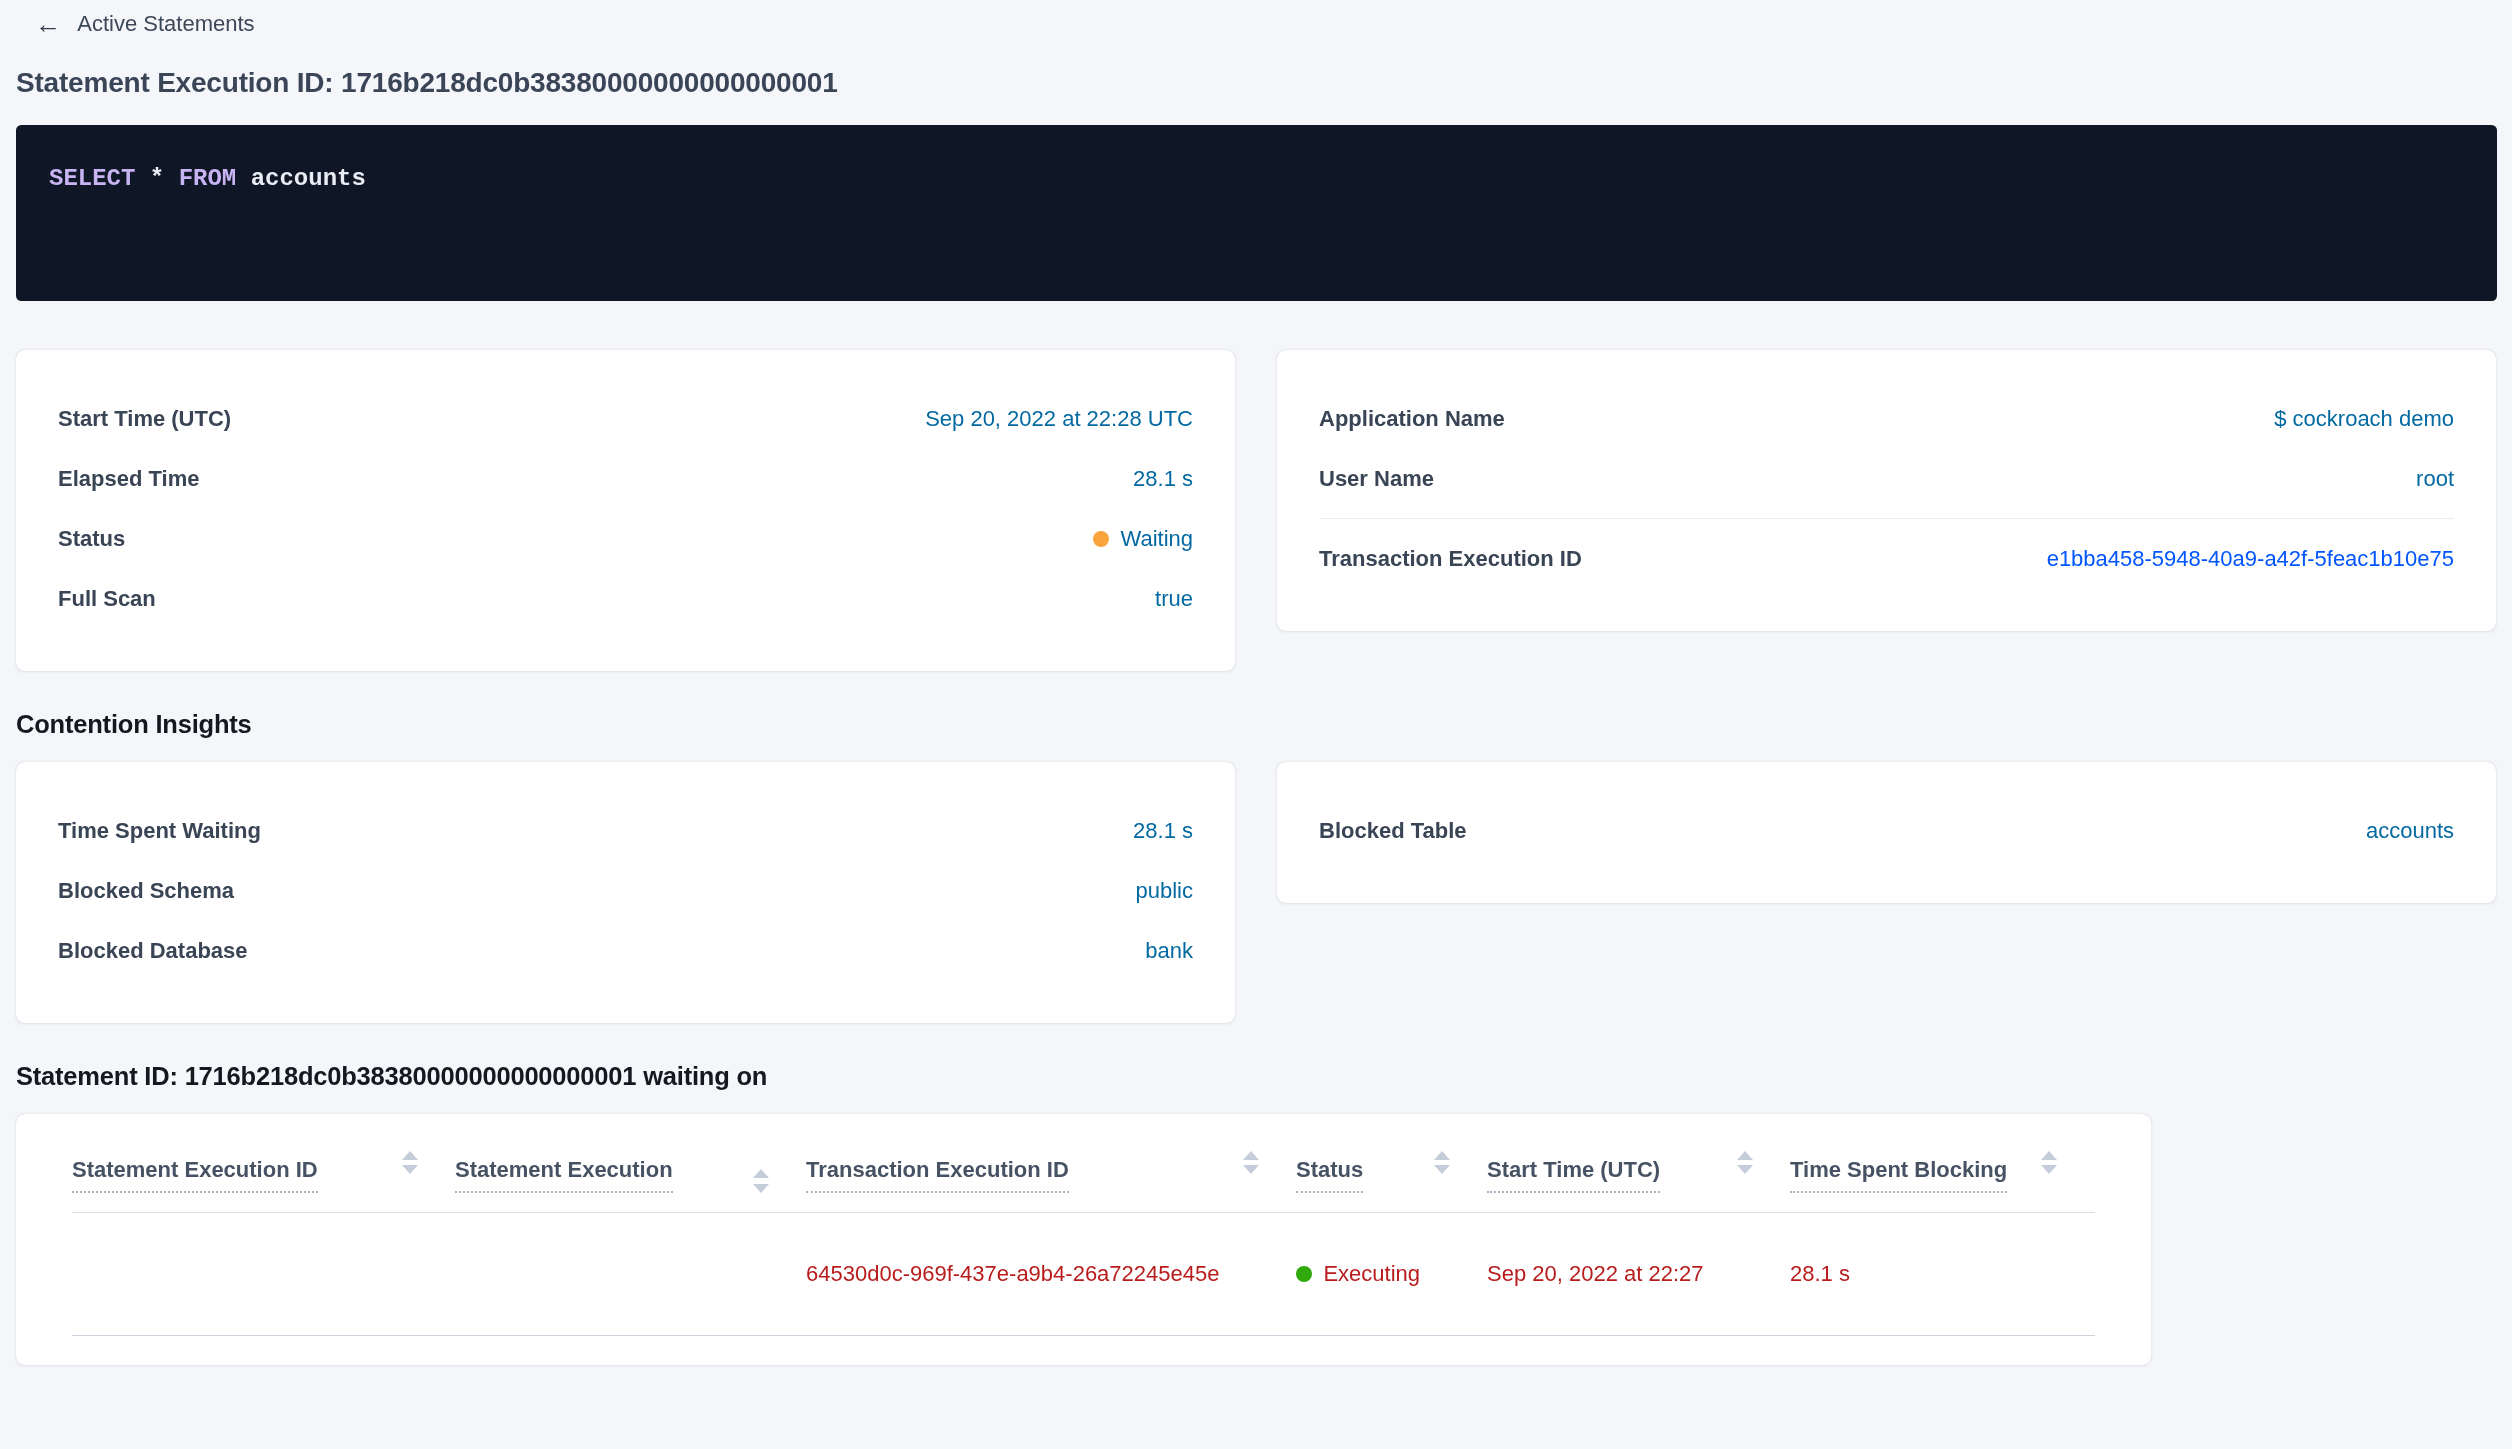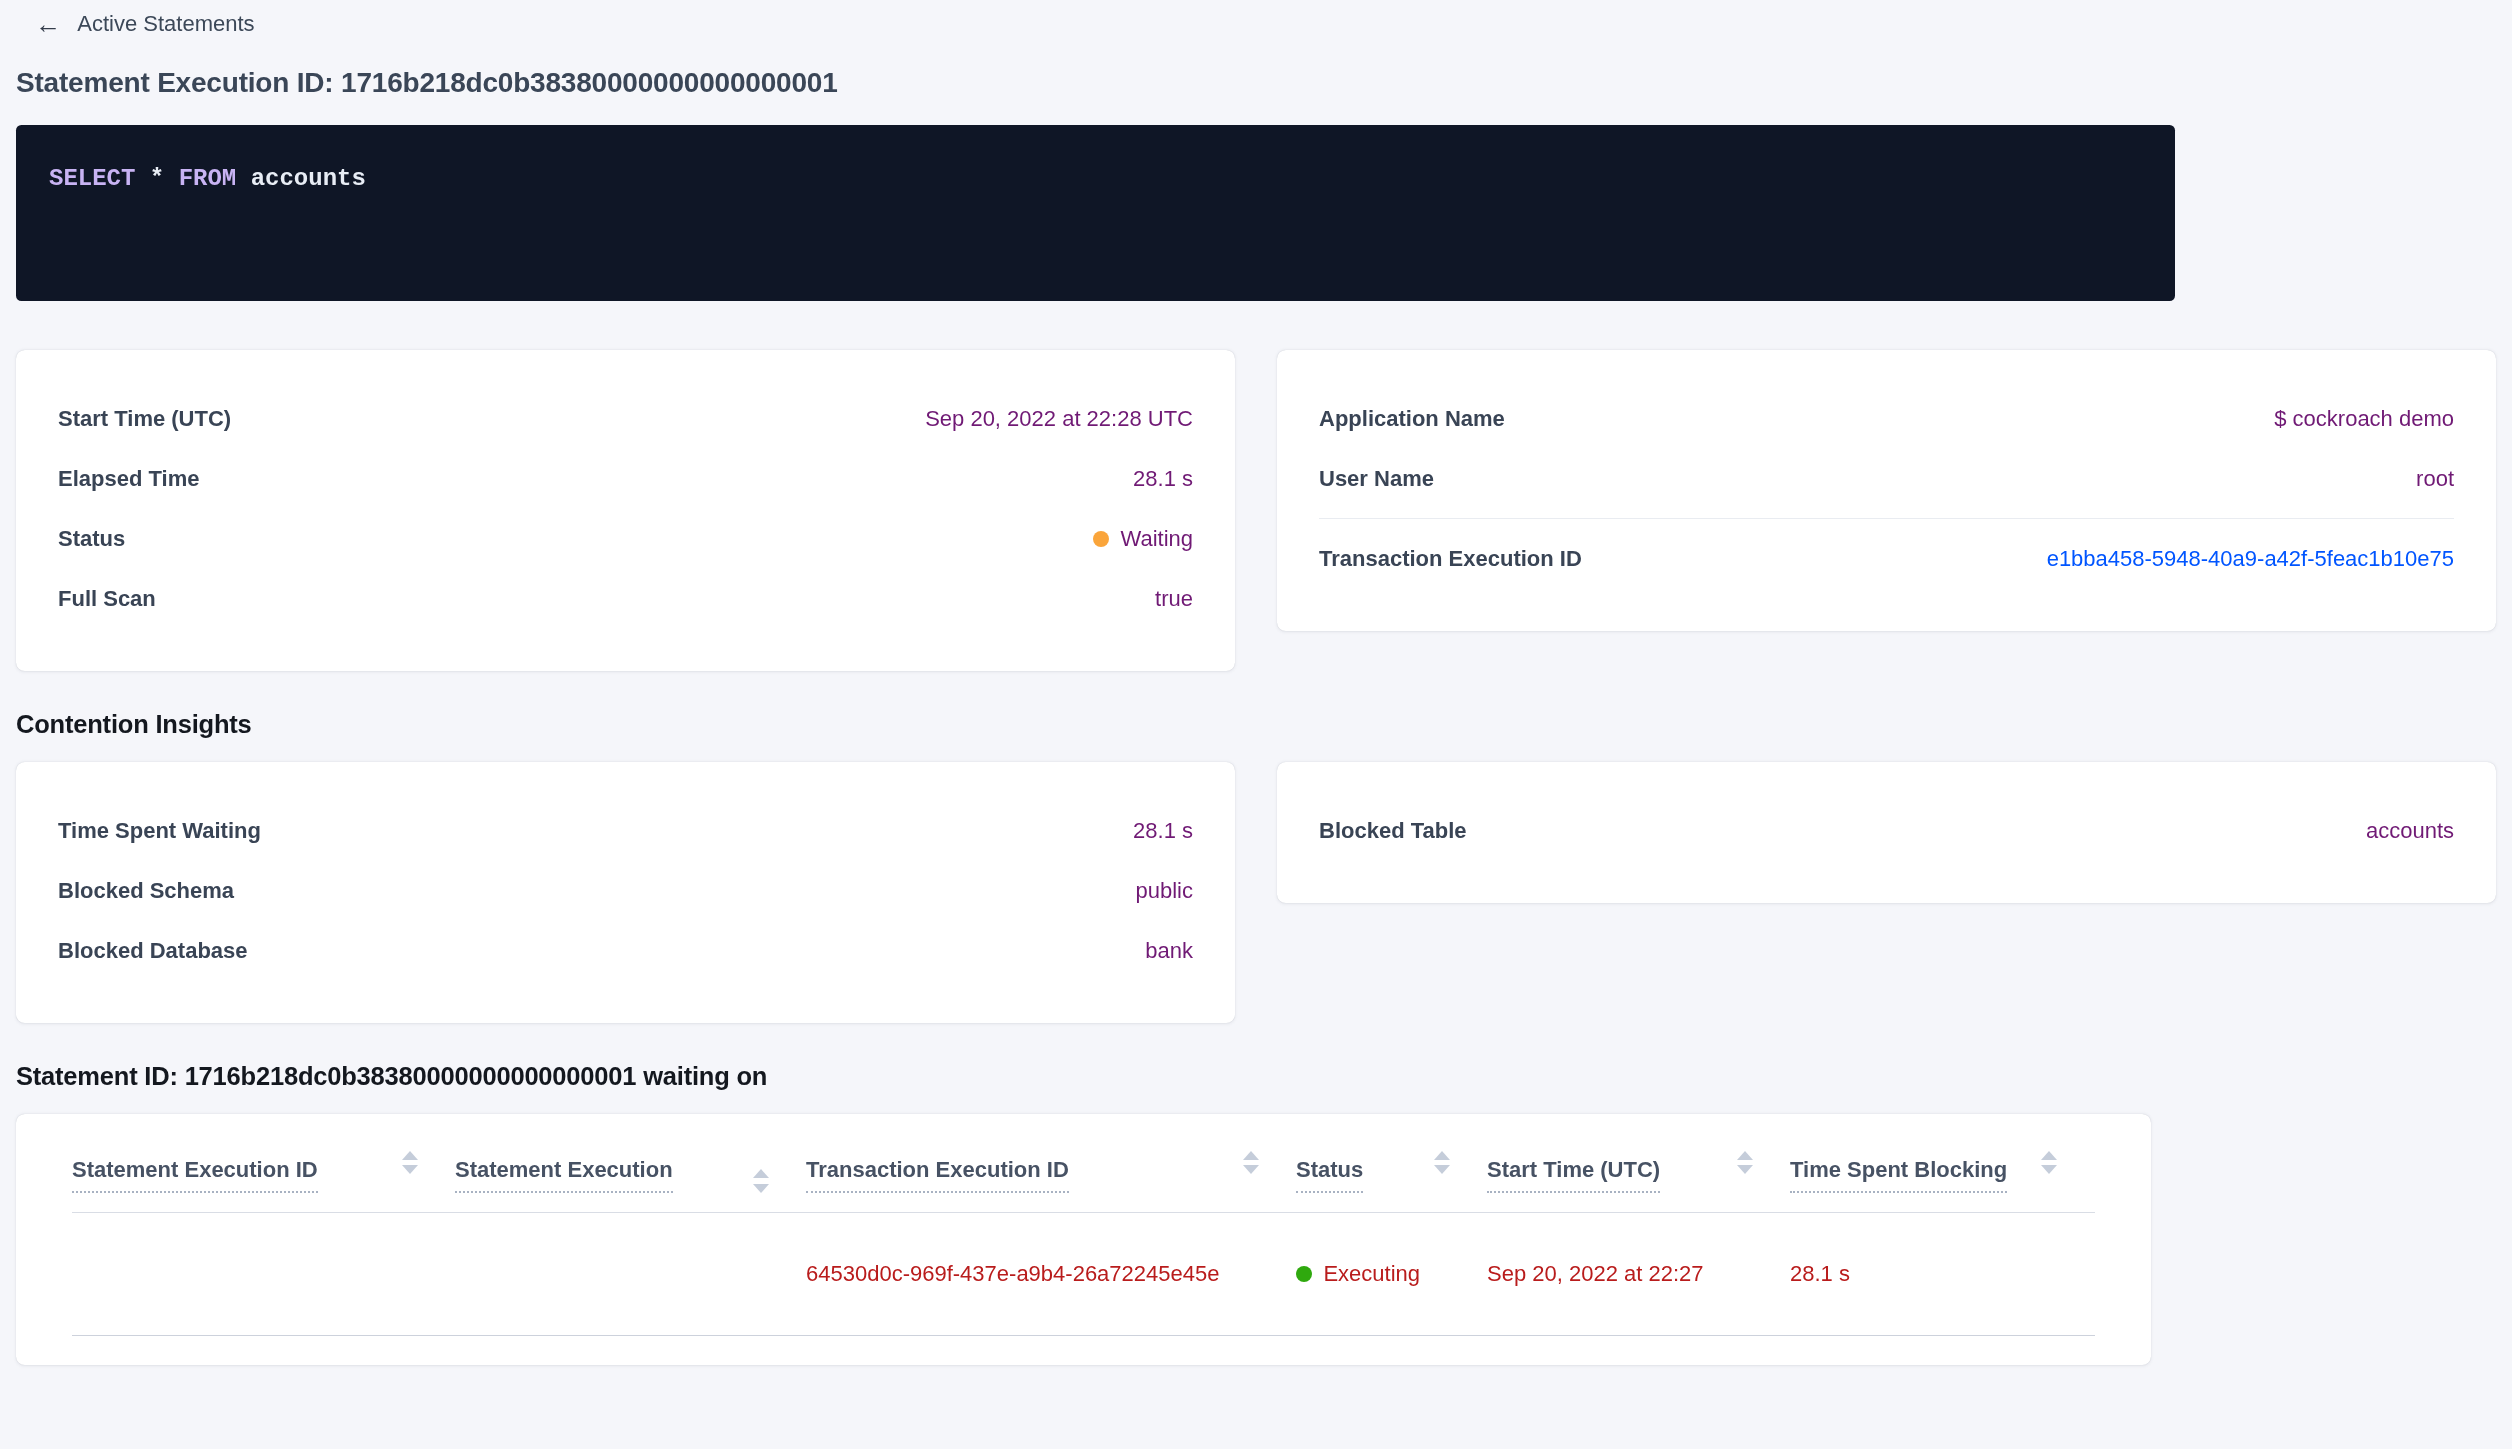--- a/index.html
+++ b/index.html
@@ -24,21 +24,21 @@
   
   .page-title {
     margin-top:30px;
     font-size:28px; font-weight:700; color:#3a4657;
     letter-spacing:-0.2px;
   }
 
   
   .sql-box {
     margin-top:26px;
-    height:176px; width:2159px;
+    height:176px; width:2481px;
     background:#0f1626;
     border-radius:5.3px;
     padding:40px 33px;
   }
   .sql-line {
     font-family:"Liberation Mono","DejaVu Sans Mono",monospace;
     font-size:24px; font-weight:700; white-space:pre;
     color:#e8edf5;
   }
   .sql-line .kw { color:#c8b3f3; }
@@ -48,21 +48,21 @@
   .card {
     background:#ffffff; border-radius:8.8px;
     box-shadow:0 0.9px 3.5px rgba(60,70,90,0.10), 0 0 0.9px rgba(60,70,90,0.22);
   }
   .card.half { width:1219px; padding:39px 42px 42px 42px; }
   .kv-row {
     display:flex; align-items:center; justify-content:space-between;
     height:60px; font-size:22px;
   }
   .kv-label { font-weight:700; color:#394455; }
-  .kv-value { color:#701a75; display:flex; align-items:center; gap:11.4px; }
+  .kv-value { color:#0369a1; display:flex; align-items:center; gap:11.4px; }
   .kv-value.link { color:#0055ff; cursor:pointer; }
   .divider { border-top:1.8px solid #e9ecf1; margin:9.7px 0; }
 
   .dot { width:16px; height:16px; border-radius:50%; display:inline-block; }
   .dot.waiting { background:#faa53b; }
   .dot.executing { background:#2fa90e; }
 
   
   .section-heading {
     margin:39px 0 23px 0;

